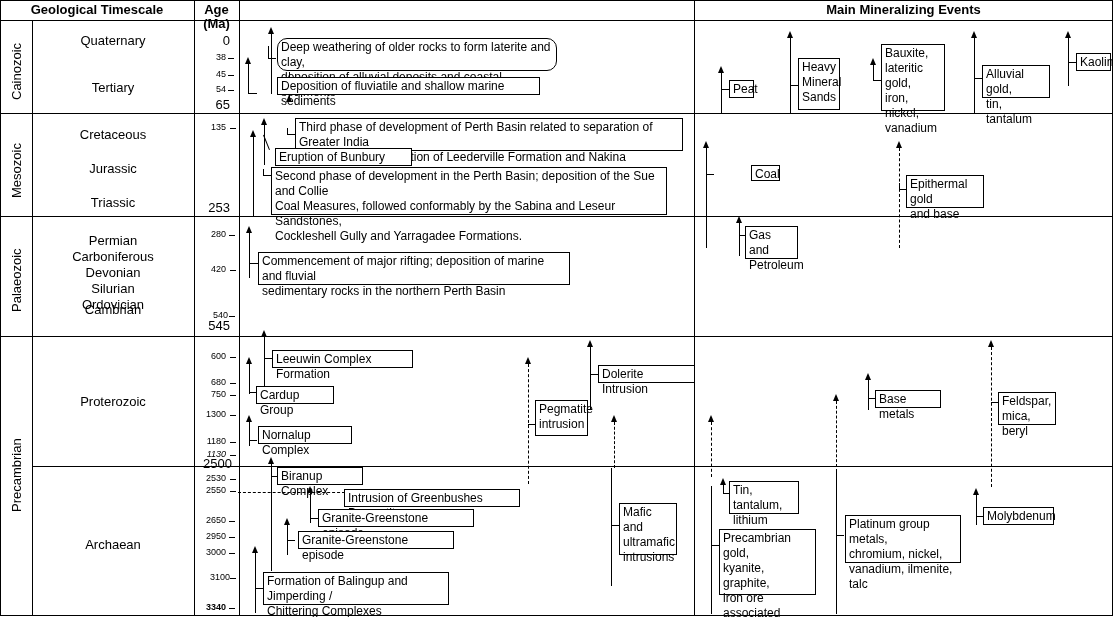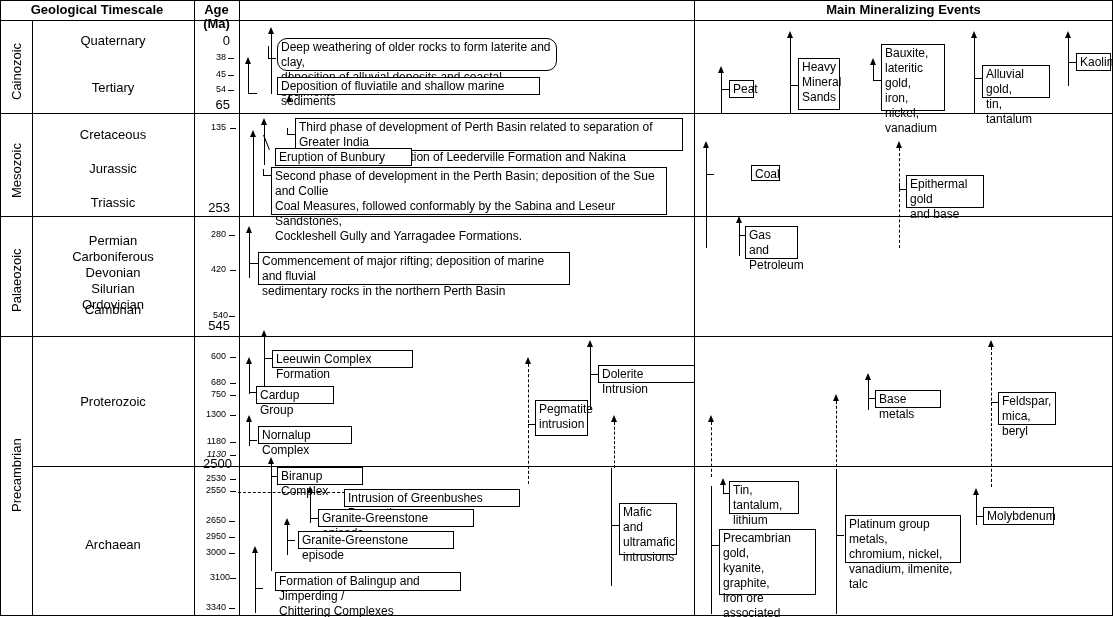--- a/index.html
+++ b/index.html
@@ -230,21 +230,21 @@
 
   <div class="age-val" style="left:192px; top:531px; width:34px;">2950</div>
   <div class="age-tick" style="left:229px; top:537px;"></div>
 
   <div class="age-val" style="left:192px; top:547px; width:34px;">3000</div>
   <div class="age-tick" style="left:229px; top:553px;"></div>
 
   <div class="age-val" style="left:196px; top:572px; width:34px;">3100</div>
   <div class="age-tick" style="left:230px; top:578px;"></div>
 
-  <div class="age-val" style="left:192px; top:602px; width:34px;">3340</div>
+  <div class="age-val" style="left:192px; top:602px; width:34px;font-weight:bold;">3340</div>
   <div class="age-tick" style="left:229px; top:608px;"></div>
 
   <div class="arrow-head" style="left:245px; top:57px;"></div>
   <div class="arrow-line" style="left:248px; top:64px; height:30px;"></div>
   <div class="conn-h" style="left:248px; top:93px; width:9px;"></div>
 
   <div class="arrow-head" style="left:268px; top:27px;"></div>
   <div class="arrow-line" style="left:271px; top:34px; height:60px;"></div>
   <div class="conn-h" style="left:268px; top:58px; width:8px;"></div>
   <div class="conn-v" style="left:268px; top:46px; height:12px;"></div>
@@ -335,21 +335,21 @@
 
   <div class="arrow-line" style="left:611px; top:468px; height:118px;"></div>
   <div class="conn-h" style="left:611px; top:525px; width:8px;"></div>
   <div class="ebox" style="left:619px; top:503px; width:58px; height:52px;">Mafic and
 ultramafic
 intrusions</div>
 
   <div class="arrow-head" style="left:252px; top:546px;"></div>
   <div class="arrow-line" style="left:255px; top:553px; height:60px;"></div>
   <div class="conn-h" style="left:255px; top:588px; width:8px;"></div>
-  <div class="ebox" style="left:275px; top:572px; width:186px; height:19px;">Formation of Balingup and Jimperding /
+  <div class="ebox" style="left:263px; top:572px; width:186px; height:33px;">Formation of Balingup and Jimperding /
 Chittering Complexes</div>
 
   <div class="arrow-head" style="left:718px; top:66px;"></div>
   <div class="arrow-line" style="left:721px; top:73px; height:40px;"></div>
   <div class="conn-h" style="left:721px; top:89px; width:8px;"></div>
   <div class="ebox" style="left:729px; top:80px; width:25px; height:18px;">Peat</div>
 
   <div class="arrow-head" style="left:787px; top:31px;"></div>
   <div class="arrow-line" style="left:790px; top:38px; height:75px;"></div>
   <div class="conn-h" style="left:790px; top:85px; width:8px;"></div>

